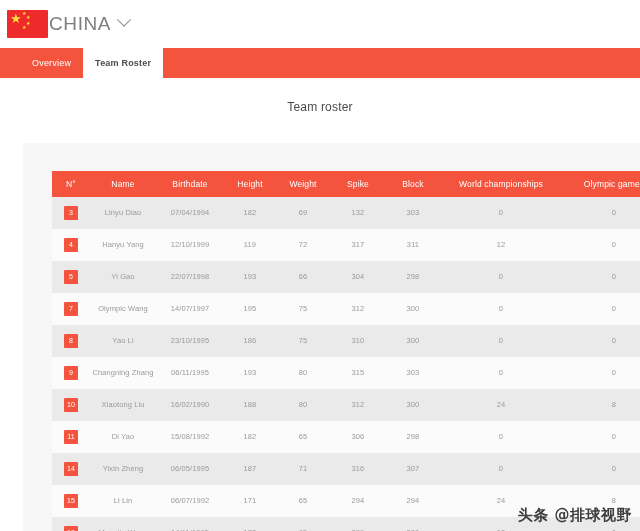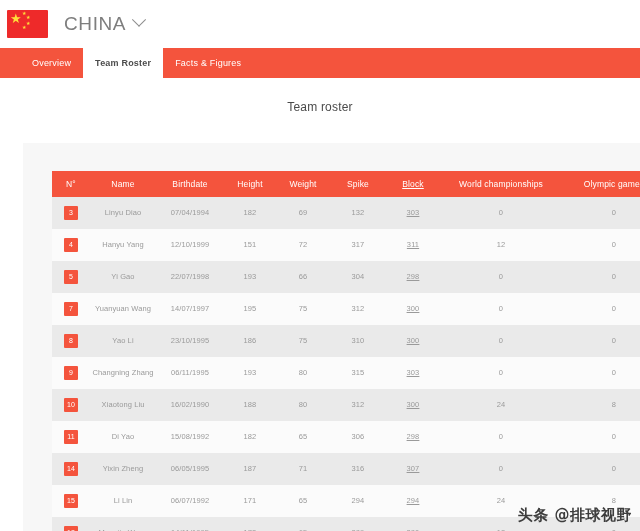--- a/index.html
+++ b/index.html
@@ -38,21 +38,21 @@
     line-height: 1;
     font-family: "DejaVu Sans", sans-serif;
   }
   .flag .star.big  { font-size: 13px; left: 3px;  top: 2px; }
   .flag .star.s1   { font-size: 5px;  left: 15px; top: 1px; }
   .flag .star.s2   { font-size: 5px;  left: 19px; top: 5px; }
   .flag .star.s3   { font-size: 5px;  left: 19px; top: 11px; }
   .flag .star.s4   { font-size: 5px;  left: 15px; top: 15px; }
 
   .country-name {
-    margin-left: 16px;
+    margin-left: 1px;
     font-size: 19px;
     color: #7e7e7e;
     letter-spacing: 0.6px;
     font-weight: 400;
   }
   .chev {
     margin-left: 8px;
     display: inline-block;
     width: 9px;
     height: 9px;
@@ -155,21 +155,21 @@
     font-size: 7px;
     text-align: center;
     border-radius: 1px;
   }
 
   .w-name { width: 66px; }
   .w-date { width: 68px; }
   .w-h    { width: 52px; }
   .w-w    { width: 54px; }
   .w-sp   { width: 56px; }
-  .w-bl   { width: 54px; text-decoration: underline; }
+  .w-bl   { width: 54px; }
   .w-wc   { width: 122px; }
   .w-og   { width: 104px; }
 
   
   .watermark {
     position: absolute;
     right: 8px;
     bottom: 6px;
     font-size: 15px;
     font-weight: bold;
@@ -191,21 +191,20 @@
     <span class="star s3">★</span>
     <span class="star s4">★</span>
   </div>
   <span class="country-name">CHINA</span>
   <span class="chev"></span>
 </div>
 
 <div class="tabbar">
   <div class="tab">Overview</div>
   <div class="tab active">Team Roster</div>
-  <div class="tab">Facts &amp; Figures</div>
 </div>
 
 <div class="page-title">Team roster</div>
 
 <div class="card">
   <div class="table-wrap">
     <table class="roster">
       <thead>
         <tr>
           <th class="col-num">N°</th>
@@ -228,41 +227,41 @@
             <td class="w-w">69</td>
             <td class="w-sp">132</td>
             <td class="w-bl">303</td>
             <td class="w-wc">0</td>
             <td class="w-og">0</td>
           </tr>
           <tr class="even">
             <td class="col-num"><span class="num-badge">4</span></td>
             <td class="w-name">Hanyu Yang</td>
             <td class="w-date">12/10/1999</td>
-            <td class="w-h">151</td>
+            <td class="w-h">119</td>
             <td class="w-w">72</td>
             <td class="w-sp">317</td>
             <td class="w-bl">311</td>
             <td class="w-wc">12</td>
             <td class="w-og">0</td>
           </tr>
           <tr class="odd">
             <td class="col-num"><span class="num-badge">5</span></td>
             <td class="w-name">Yi Gao</td>
             <td class="w-date">22/07/1998</td>
             <td class="w-h">193</td>
             <td class="w-w">66</td>
             <td class="w-sp">304</td>
             <td class="w-bl">298</td>
             <td class="w-wc">0</td>
             <td class="w-og">0</td>
           </tr>
           <tr class="even">
             <td class="col-num"><span class="num-badge">7</span></td>
-            <td class="w-name">Yuanyuan Wang</td>
+            <td class="w-name">Olympic Wang</td>
             <td class="w-date">14/07/1997</td>
             <td class="w-h">195</td>
             <td class="w-w">75</td>
             <td class="w-sp">312</td>
             <td class="w-bl">300</td>
             <td class="w-wc">0</td>
             <td class="w-og">0</td>
           </tr>
           <tr class="odd">
             <td class="col-num"><span class="num-badge">8</span></td>

